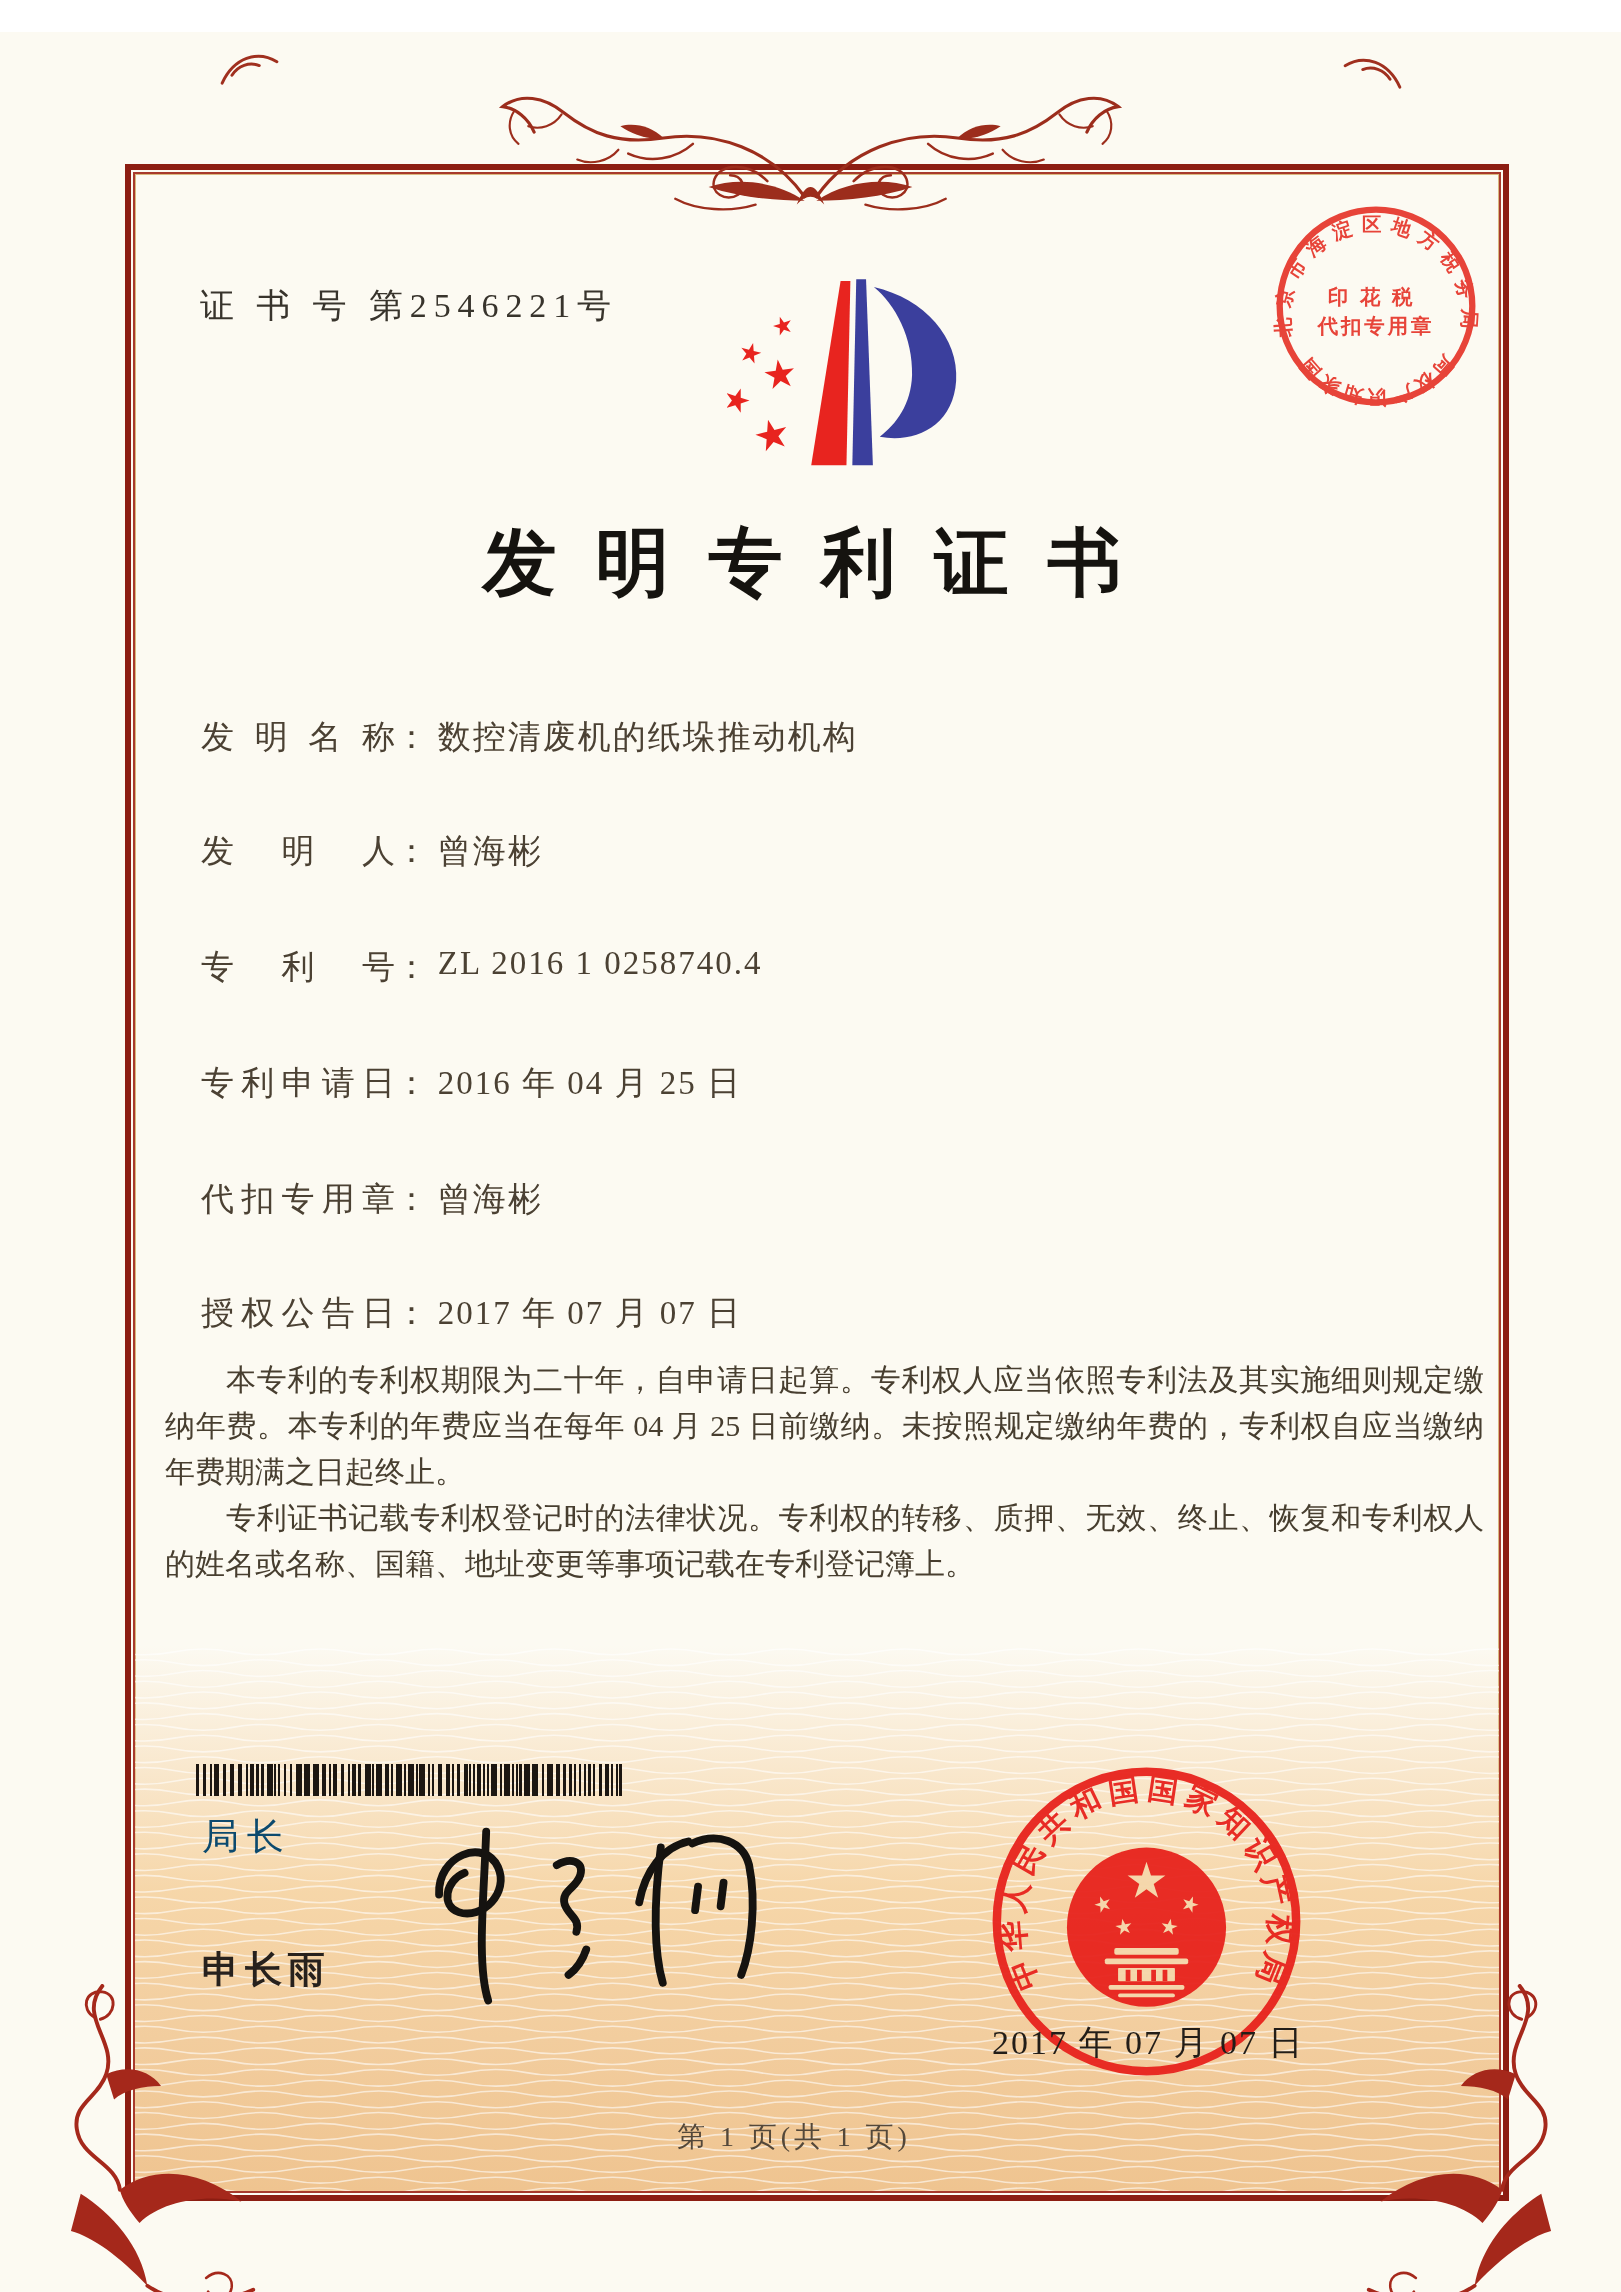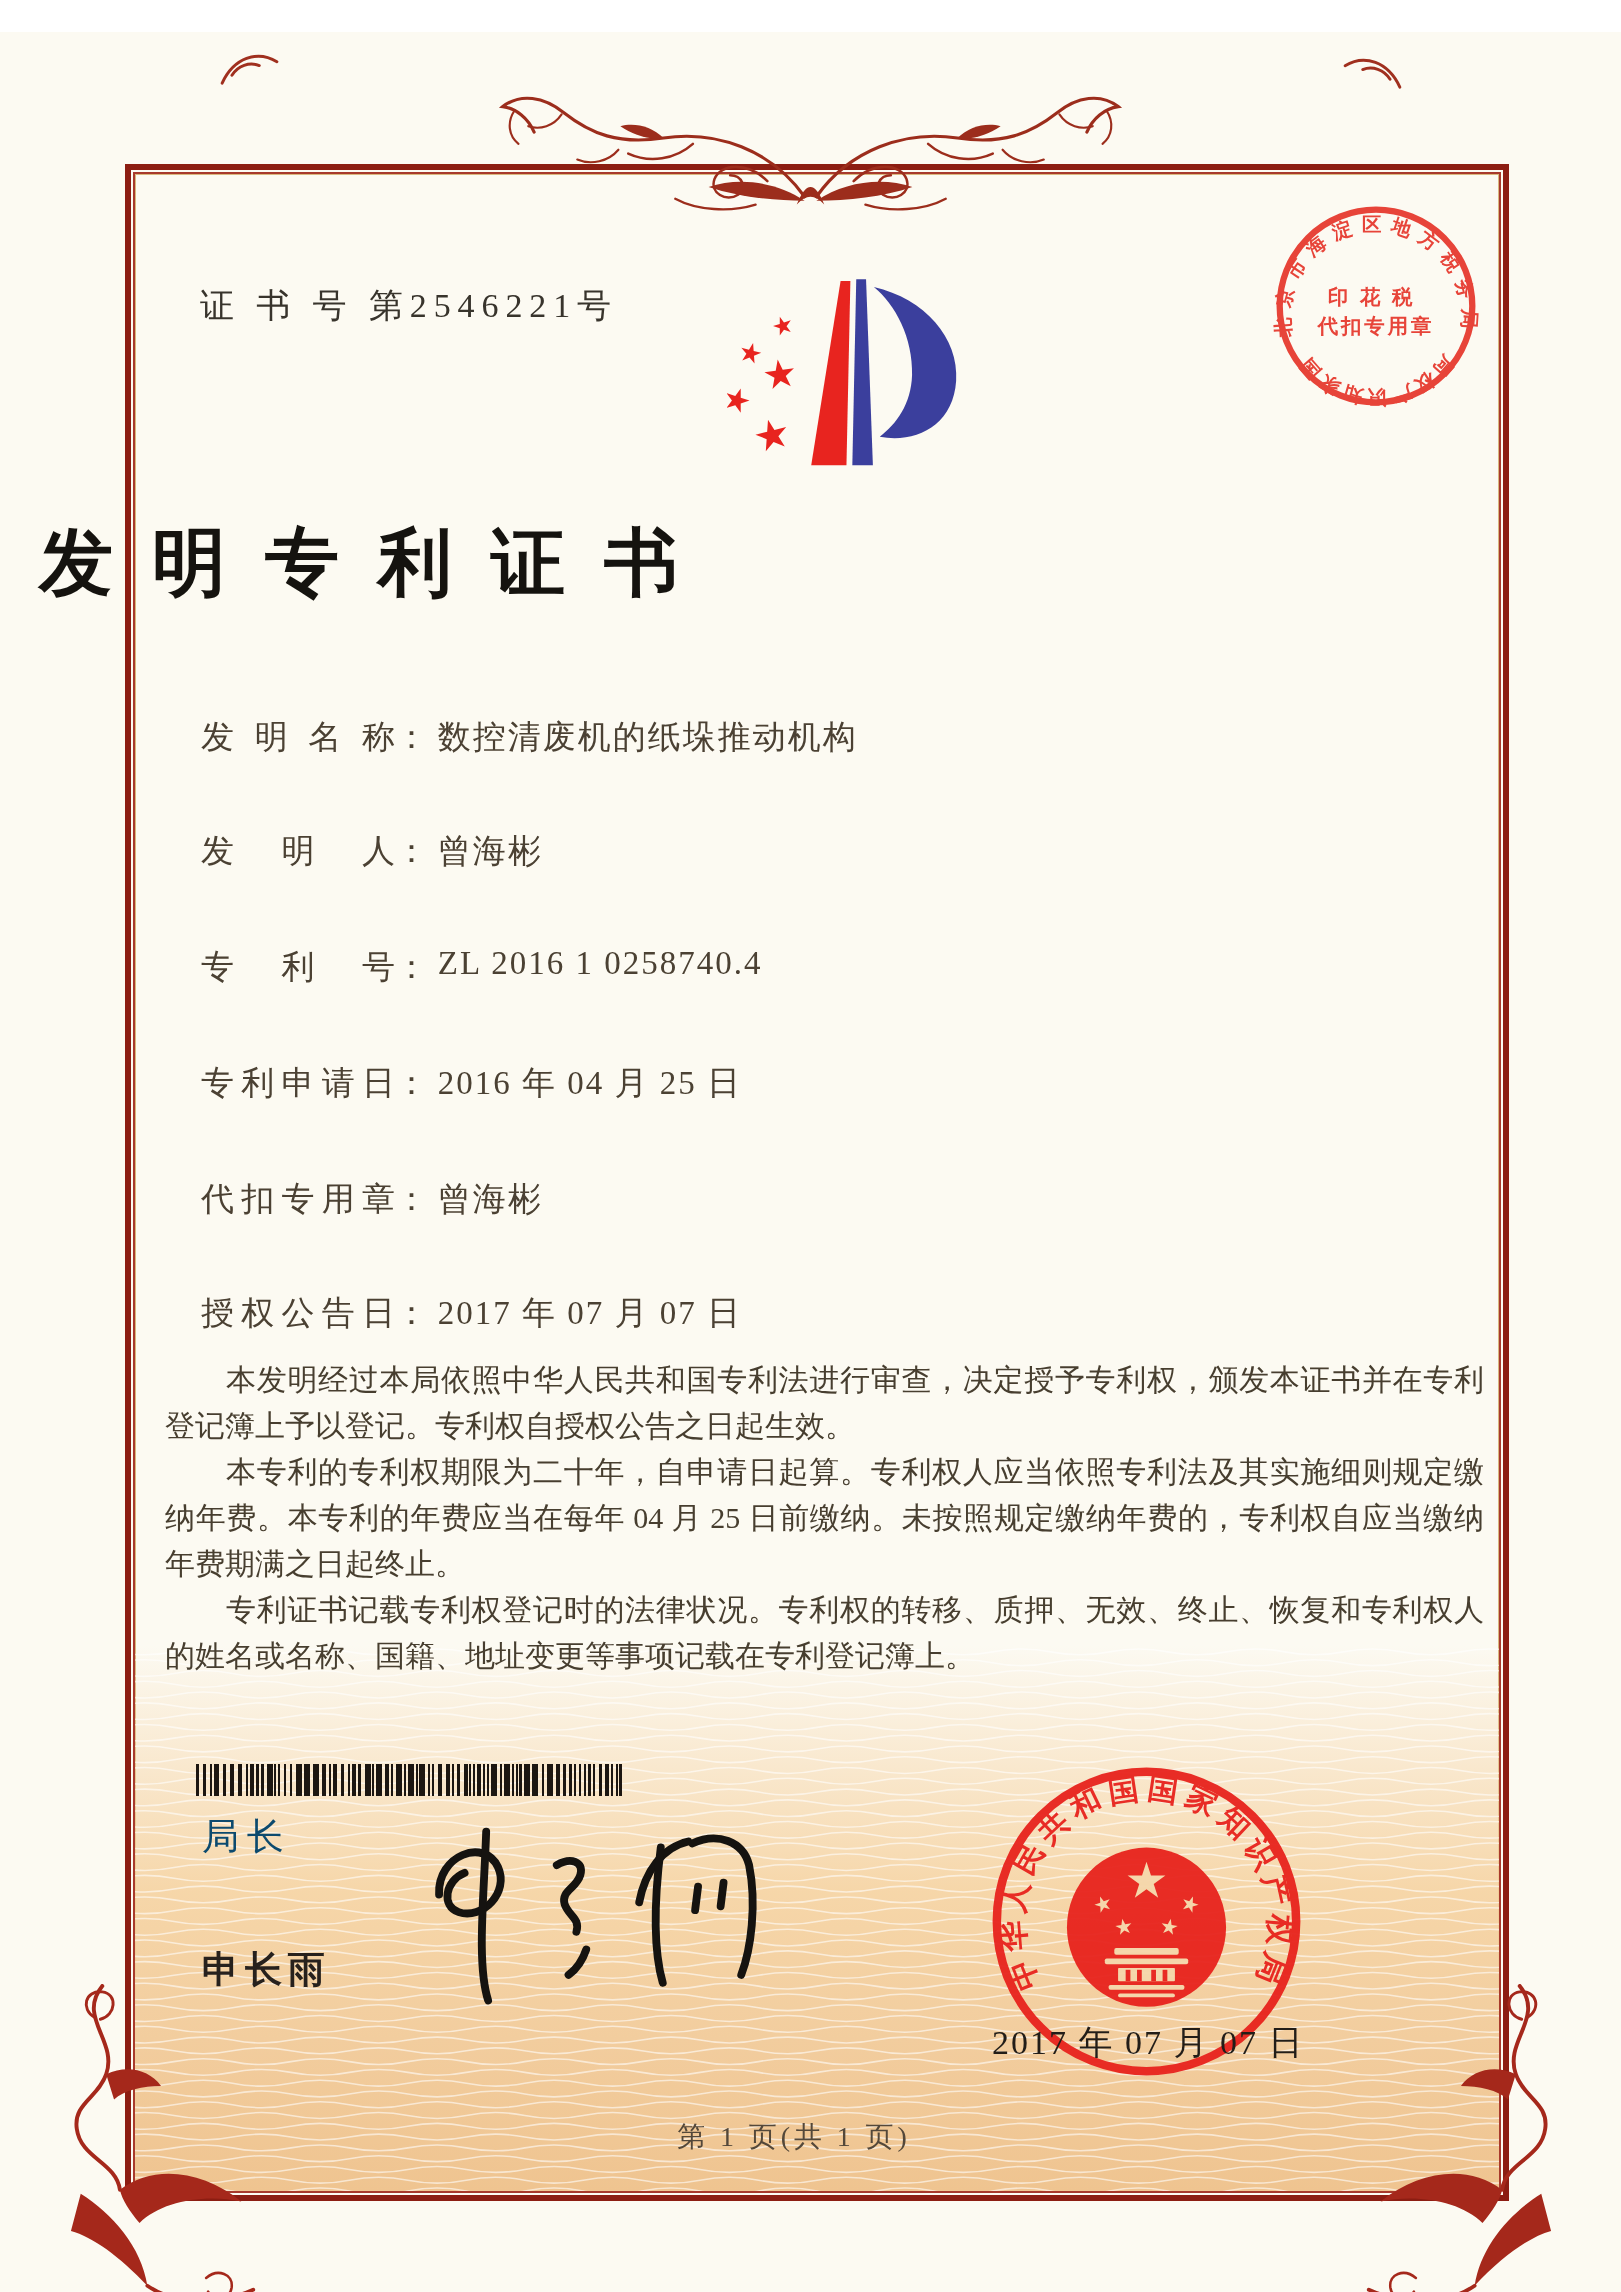--- a/index.html
+++ b/index.html
@@ -20,22 +20,22 @@
       rgba(246,214,170,0.45) 20%,
       rgba(245,208,156,0.85) 45%,
       #f2cd9e 72%,
       #efc490 100%);
     overflow:hidden;}
   .gold-zone svg{position:absolute;inset:0;width:100%;height:100%;}
 
   
   .cert-no{position:absolute;left:200px;top:251px;font-size:34px;letter-spacing:6.9px;
            color:#38342c;z-index:10;}
-  .doc-title{position:absolute;left:0;top:482px;width:100%;text-align:left;
-             font-size:74px;font-weight:bold;letter-spacing:39px;padding-left:39px;
+  .doc-title{position:absolute;left:0;top:482px;width:100%;text-align:center;
+             font-size:74px;font-weight:bold;letter-spacing:39px;padding-left:22px;
              box-sizing:border-box;color:#15130f;z-index:10;}
   .frow{position:absolute;left:201px;font-size:33px;color:#4b4133;z-index:10;
         white-space:nowrap;}
   .flabel{display:inline-block;width:194px;text-align:justify;text-align-last:justify;
           vertical-align:top;}
   .fcolon{display:inline-block;vertical-align:top;}
   .fvalue{display:inline-block;margin-left:9.8px;vertical-align:top;letter-spacing:2px;}
   .paras{position:absolute;left:165px;top:1325px;width:1319px;z-index:10;
          font-size:30px;line-height:46px;color:#473e2f;text-align:justify;}
   .paras p{margin:0;text-indent:61px;}
@@ -186,21 +186,20 @@
     <span class="flabel">专利申请日</span><span class="fcolon">：</span><span class="fvalue">2016 年 04 月 25 日</span>
   </div>
   <div class="frow" style="top:1145px">
     <span class="flabel">代扣专用章</span><span class="fcolon">：</span><span class="fvalue">曾海彬</span>
   </div>
   <div class="frow" style="top:1259px">
     <span class="flabel">授权公告日</span><span class="fcolon">：</span><span class="fvalue">2017 年 07 月 07 日</span>
   </div>
 
   <div class="paras">
-    <p>本发明经过本局依照中华人民共和国专利法进行审查，决定授予专利权，颁发本证书并在专利登记簿上予以登记。专利权自授权公告之日起生效。</p>
     <p>本专利的专利权期限为二十年，自申请日起算。专利权人应当依照专利法及其实施细则规定缴纳年费。本专利的年费应当在每年 04 月 25 日前缴纳。未按照规定缴纳年费的，专利权自应当缴纳年费期满之日起终止。</p>
     <p>专利证书记载专利权登记时的法律状况。专利权的转移、质押、无效、终止、恢复和专利权人的姓名或名称、国籍、地址变更等事项记载在专利登记簿上。</p>
   </div>
 
   <div class="barcode">
       <i style="left:0px;width:2.9px"></i>
       <i style="left:6.9px;width:2.9px"></i>
       <i style="left:13.7px;width:2px"></i>
       <i style="left:17.6px;width:5.9px"></i>
       <i style="left:27.4px;width:2.9px"></i>

